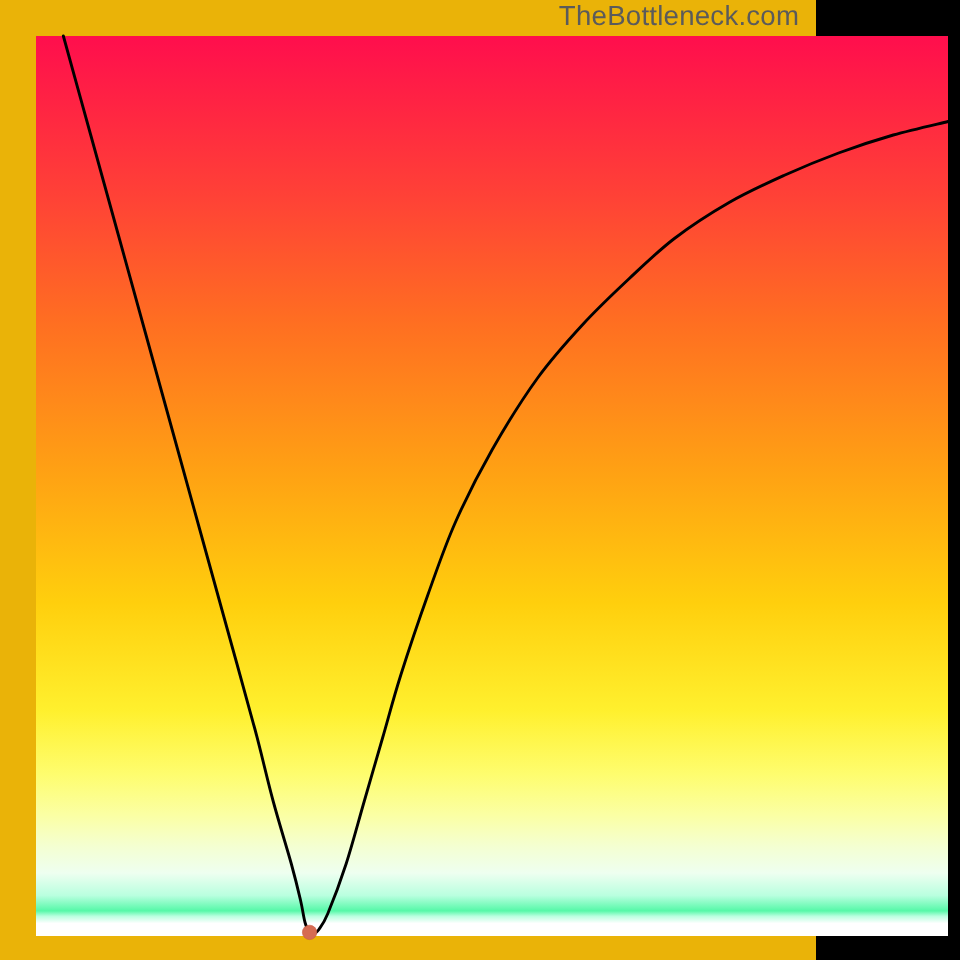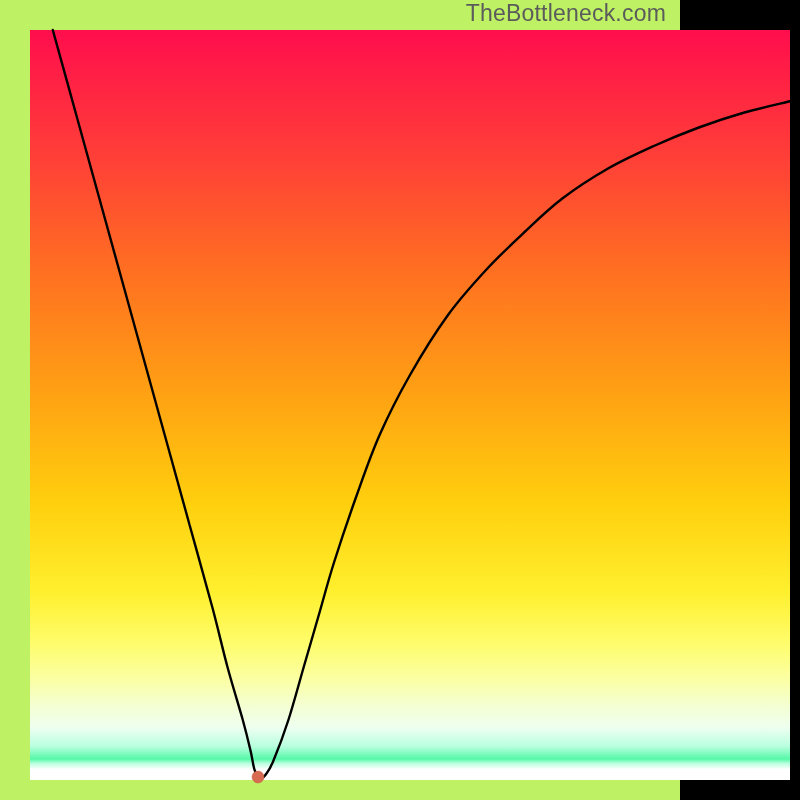--- a/index.html
+++ b/index.html
@@ -7,21 +7,21 @@
     padding: 0;
     width: 800px;
     height: 800px;
     background: #000;
     overflow: hidden;
   }
   .outer {
     position: relative;
     width: 680px;
     height: 800px;
-    background: #bef264;
+    background: #eab308;
   }
   .watermark {
     position: absolute;
     top: 0px;
     right: 14px;
     font-family: Arial, Helvetica, sans-serif;
     font-size: 23px;
     font-weight: 500;
     letter-spacing: 0.2px;
     color: #5b5b5b;

